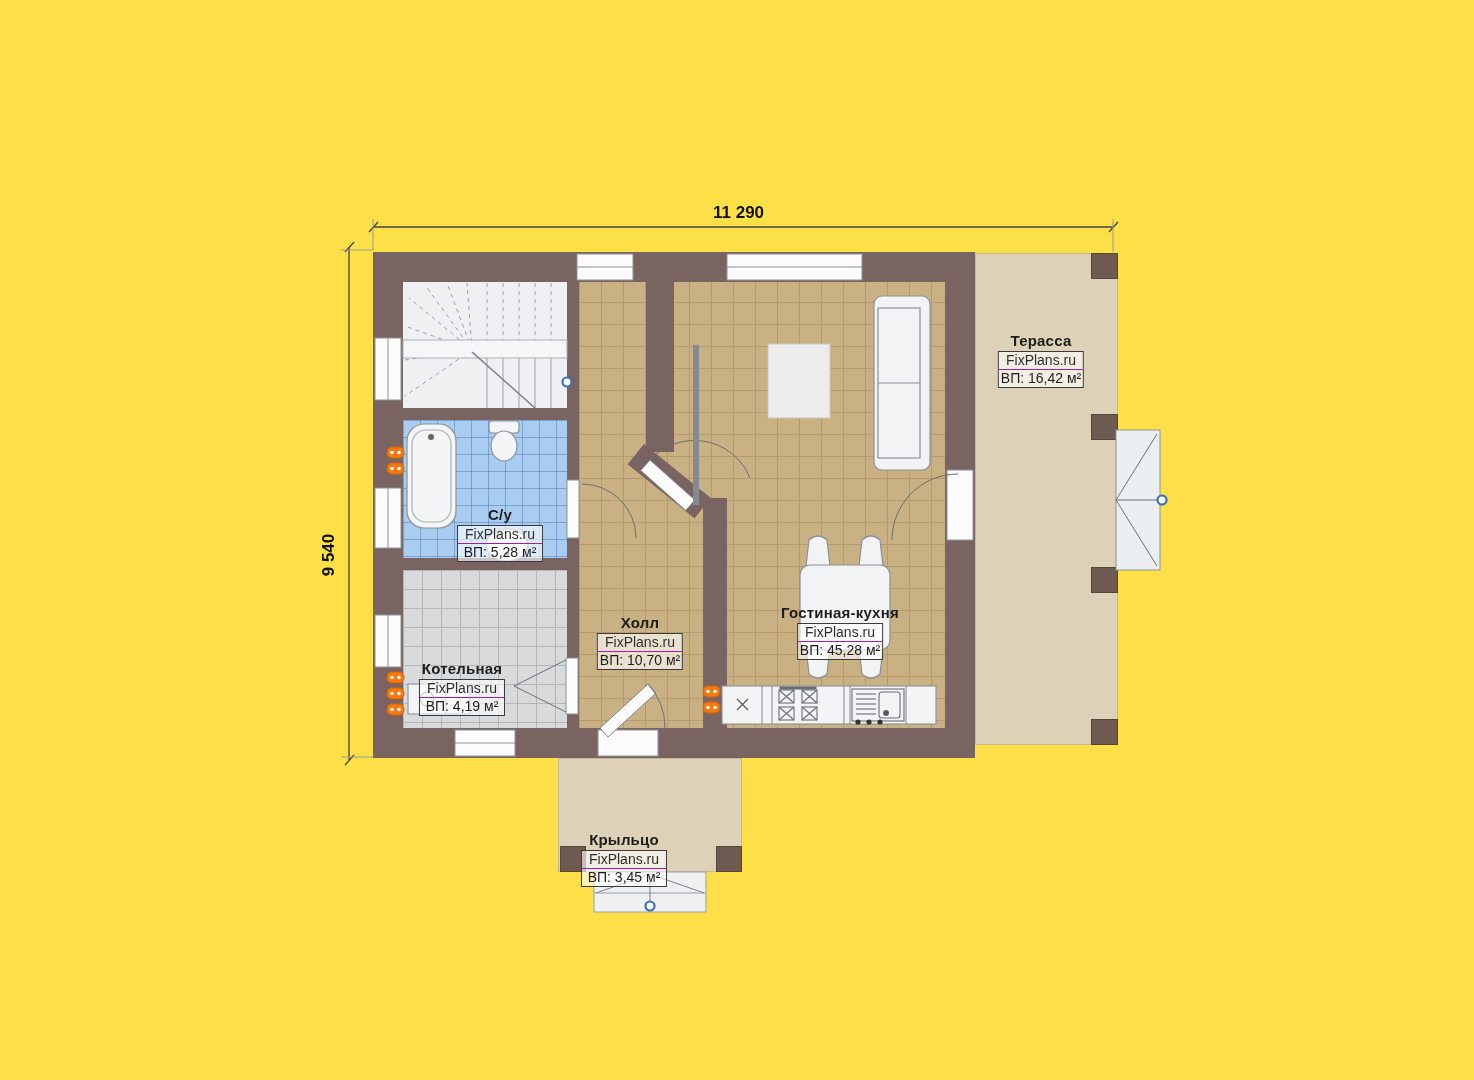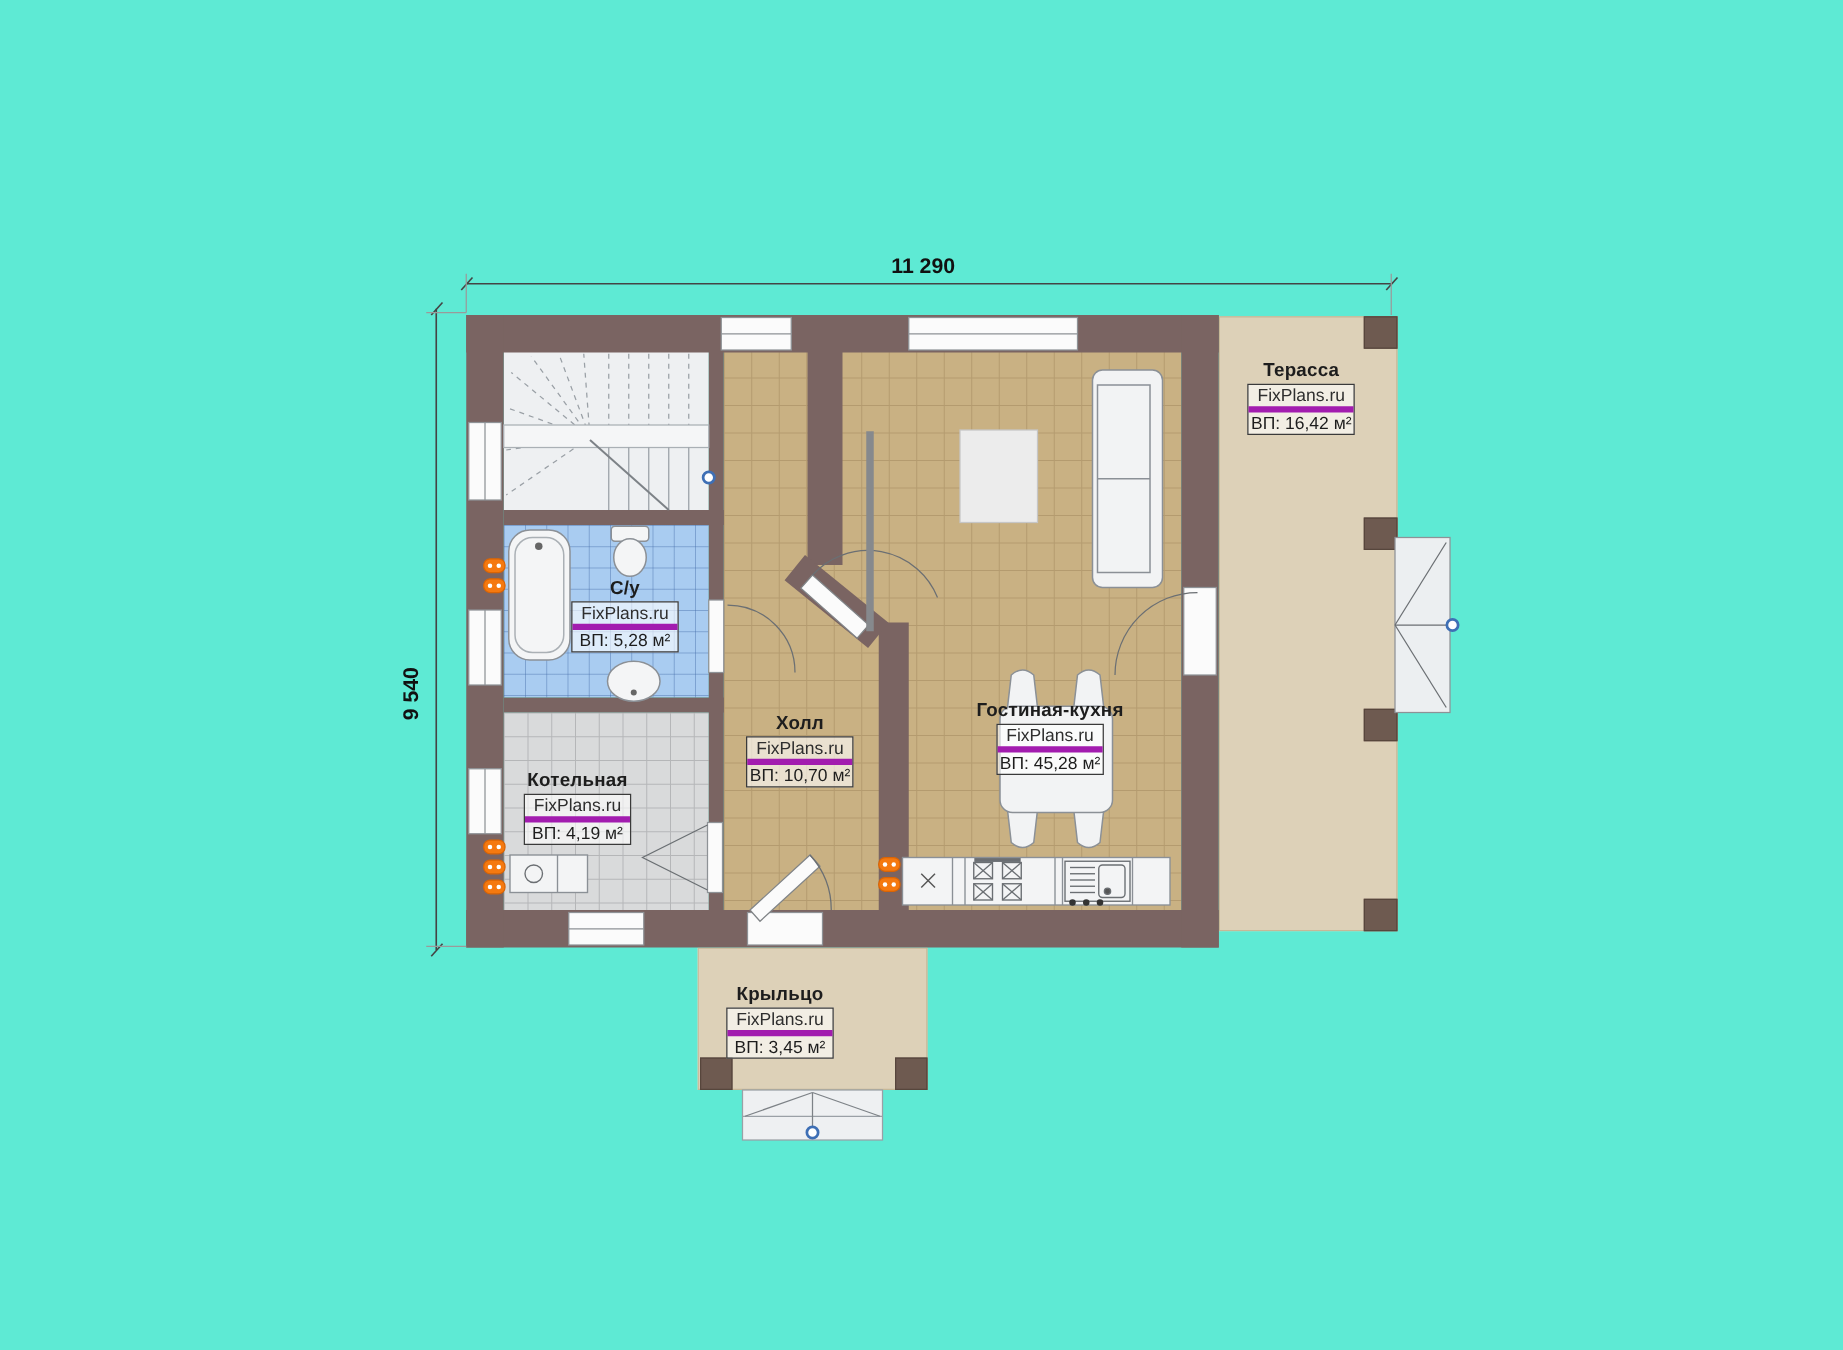--- a/index.html
+++ b/index.html
@@ -1,37 +1,37 @@
 <!DOCTYPE html>
 <html><head>
 <meta charset="utf-8">
 <style>
   html,body{margin:0;padding:0;background:#ffffff;}
   body{font-family:"Liberation Sans", sans-serif;}
-  .canvas{position:relative;width:1474px;height:1080px;background:#5eead4;overflow:hidden;}
+  .canvas{position:relative;width:1474px;height:1080px;background:#fde047;overflow:hidden;}
   
   .wall{position:absolute;background:#7a6462;}
   .post{position:absolute;background:#6e5a50;border:1px solid #57463c;box-sizing:border-box;}
   
   .floor-tan{position:absolute;background-color:#c9b183;
     background-image:linear-gradient(#b49b6f 1px,transparent 1px),linear-gradient(90deg,#b49b6f 1px,transparent 1px);
     background-size:22px 22px;}
   .floor-blue{position:absolute;background-color:#a9ccf1;
     background-image:linear-gradient(rgba(70,110,170,.45) 1px,transparent 1px),linear-gradient(90deg,rgba(70,110,170,.45) 1px,transparent 1px);
     background-size:17px 17px;}
   .floor-gray{position:absolute;background-color:#d9dadb;
     background-image:linear-gradient(#b5b6b8 1px,transparent 1px),linear-gradient(90deg,#b5b6b8 1px,transparent 1px);
     background-size:19px 19px;}
   .floor-stairs{position:absolute;background:#eef0f2;}
   .slab{position:absolute;background:#ddd1b8;box-shadow:inset 0 0 0 1px #c6b897;}
   
-  .room-label{position:absolute;transform:translateX(-50%);text-align:center;white-space:nowrap;}
+  .room-label{position:absolute;transform:translateX(-50%);text-align:center;white-space:nowrap;margin-top:44px;}
   .rl-title{font-weight:bold;font-size:15px;color:#1d1d1d;margin-bottom:2px;letter-spacing:.2px;}
   .rl-box{display:inline-block;border:1px solid #3a3a3a;background:rgba(255,255,255,.62);}
-  .rl-watermark{font-size:14px;color:#2e2e2e;padding:0 7px 1px;border-bottom:5px solid #a21caf;}
+  .rl-watermark{font-size:14px;color:#2e2e2e;padding:0 7px 1px;border-bottom:1px solid #a21caf;}
   .rl-area{font-size:14px;color:#1d1d1d;padding:0 2px 1px;}
   .dim-label{position:absolute;font-weight:bold;font-size:17px;color:#111;}
   .dim-v{transform:rotate(-90deg);transform-origin:center;}
   svg.overlay{position:absolute;left:0;top:0;pointer-events:none;}
 </style>
 </head>
 <body>
 
 <div class="canvas">
 

